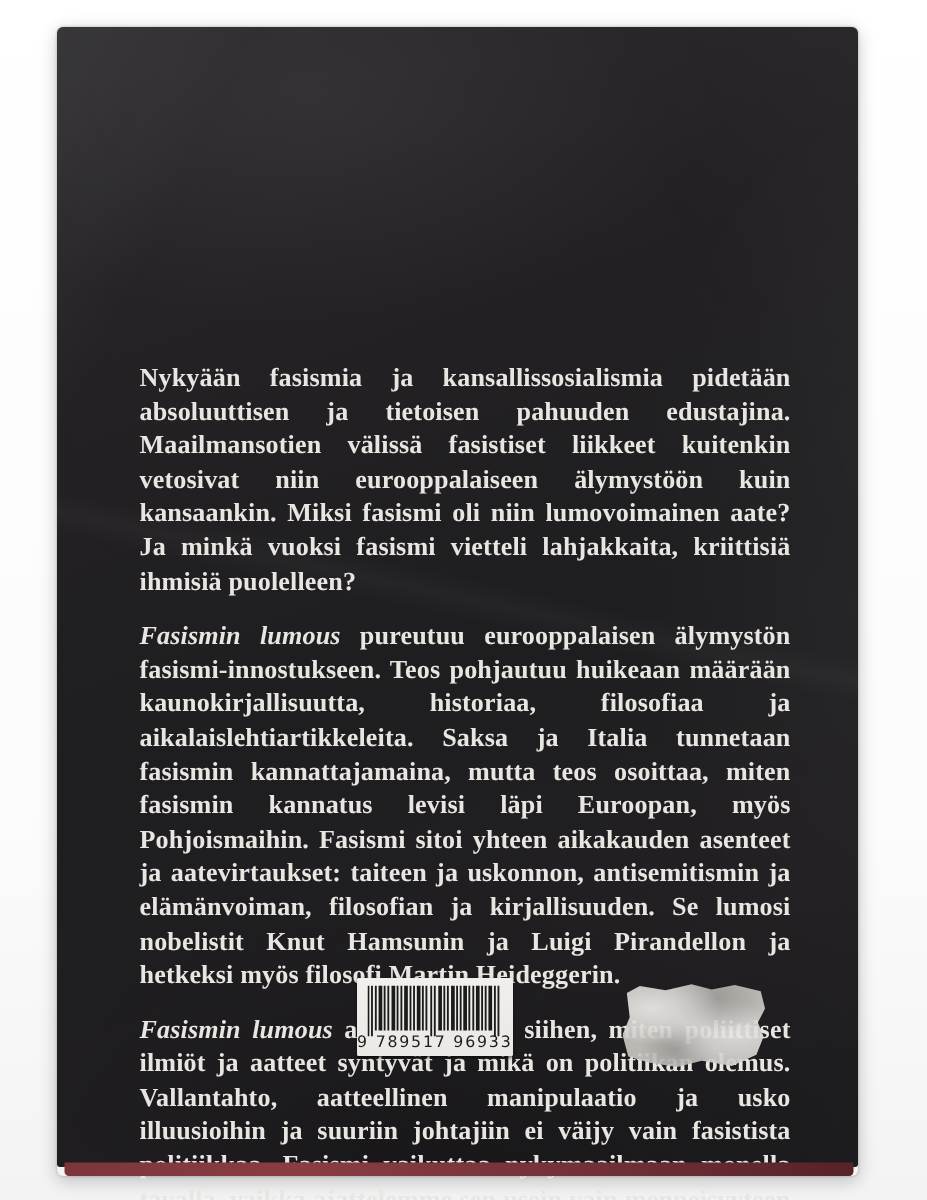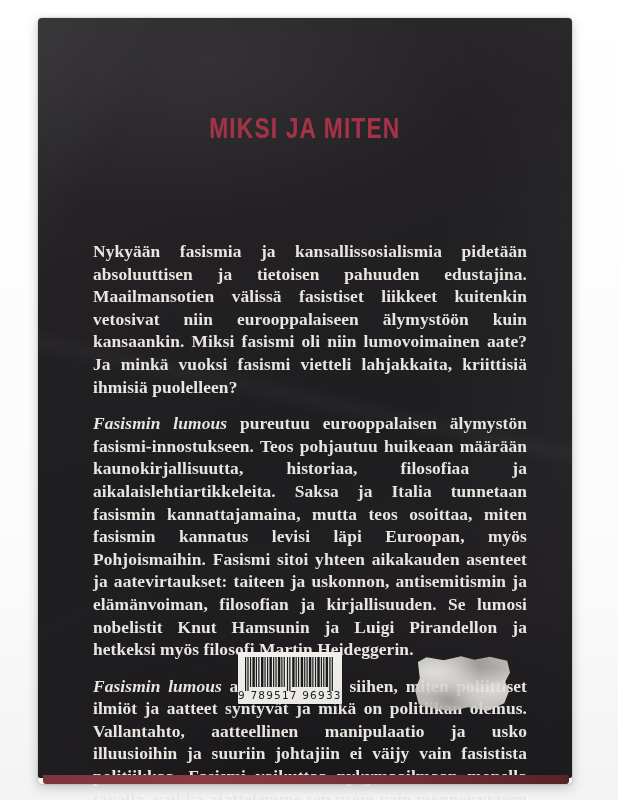--- a/index.html
+++ b/index.html
@@ -160,21 +160,20 @@
     white-space: nowrap;
   }
 </style>
 </head>
 <body>
 
 <div class="book">
   <div class="jacket">
 
     <div class="title">
-      <div class="title-line"><span>MIKSI JA MITEN</span></div>
     </div>
 
     <div class="blurb">
       <p><span class="lead-italic"></span><span>Nykyään fasismia ja kansallissosialismia pidetään absoluuttisen ja tietoisen pahuuden edustajina. Maailmansotien välissä fasistiset liikkeet kuitenkin vetosivat niin eurooppalaiseen älymystöön kuin kansaankin. Miksi fasismi oli niin lumovoimainen aate? Ja minkä vuoksi fasismi vietteli lahjakkaita, kriittisiä ihmisiä puolelleen?</span></p>
       <p><span class="lead-italic">Fasismin lumous</span><span> pureutuu eurooppalaisen älymystön fasismi-innostukseen. Teos pohjautuu huikeaan määrään kaunokirjallisuutta, historiaa, filosofiaa ja aikalaislehtiartikkeleita. Saksa ja Italia tunnetaan fasismin kannattajamaina, mutta teos osoittaa, miten fasismin kannatus levisi läpi Euroopan, myös Pohjoismaihin. Fasismi sitoi yhteen aikakauden asenteet ja aatevirtaukset: taiteen ja uskonnon, antisemitismin ja elämänvoiman, filosofian ja kirjallisuuden. Se lumosi nobelistit Knut Hamsunin ja Luigi Pirandellon ja hetkeksi myös filosofi Martin Heideggerin.</span></p>
       <p><span class="lead-italic">Fasismin lumous</span><span> avaa näköalan siihen, miten poliittiset ilmiöt ja aatteet syntyvät ja mikä on politiikan olemus. Vallantahto, aatteellinen manipulaatio ja usko illuusioihin ja suuriin johtajiin ei väijy vain fasistista politiikkaa. Fasismi vaikuttaa nykymaailmaan monella tavalla, vaikka ajattelemme sen usein vain menneisyyteen jääneeksi harhapoluksi.</span></p>
     </div>
 
     <div class="barcode-label">
       <svg class="barcode-bars" viewBox="0 0 95 34" preserveAspectRatio="none" width="90" height="34">

